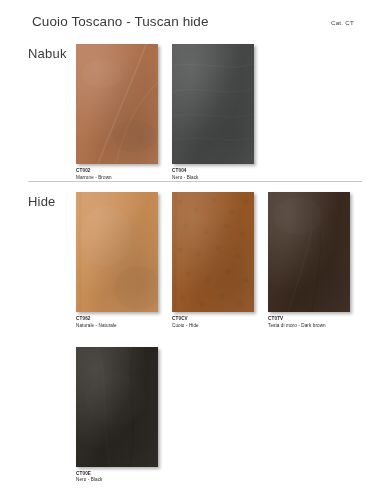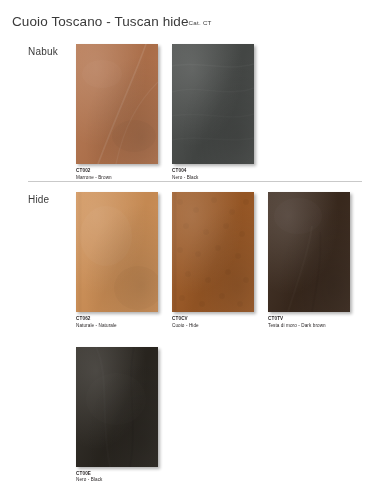--- a/index.html
+++ b/index.html
@@ -12,23 +12,24 @@
     height: 500px;
     overflow: hidden;
     font-family: "Liberation Sans", sans-serif;
     color: #231f20;
     position: relative;
   }
 
   
   .header {
     position: relative;
-    padding: 14px 14px 0 12px;
+    padding: 14px 14px 0 32px;
     display: flex;
     align-items: flex-start;
+    justify-content: space-between;
   }
   .page-title {
     font-size: 13.5px;
     font-weight: 400;
     letter-spacing: 0.1px;
     color: #3a3a3a;
     line-height: 1.2;
     white-space: nowrap;
   }
   .cat-code {
@@ -51,21 +52,21 @@
 
   .rule {
     height: 1px;
     background: #c9c9c9;
     margin: 0 14px 10px 28px;
     width: calc(100% - 42px);
     box-sizing: border-box;
   }
 
   .section-label {
-    font-size: 10px;
+    font-size: 13px;
     color: #3a3a3a;
     letter-spacing: 0.2px;
     width: 48px;
     flex: 0 0 48px;
     padding-top: 2px;
   }
 
   .section-body {
     display: flex;
     align-items: flex-start;

